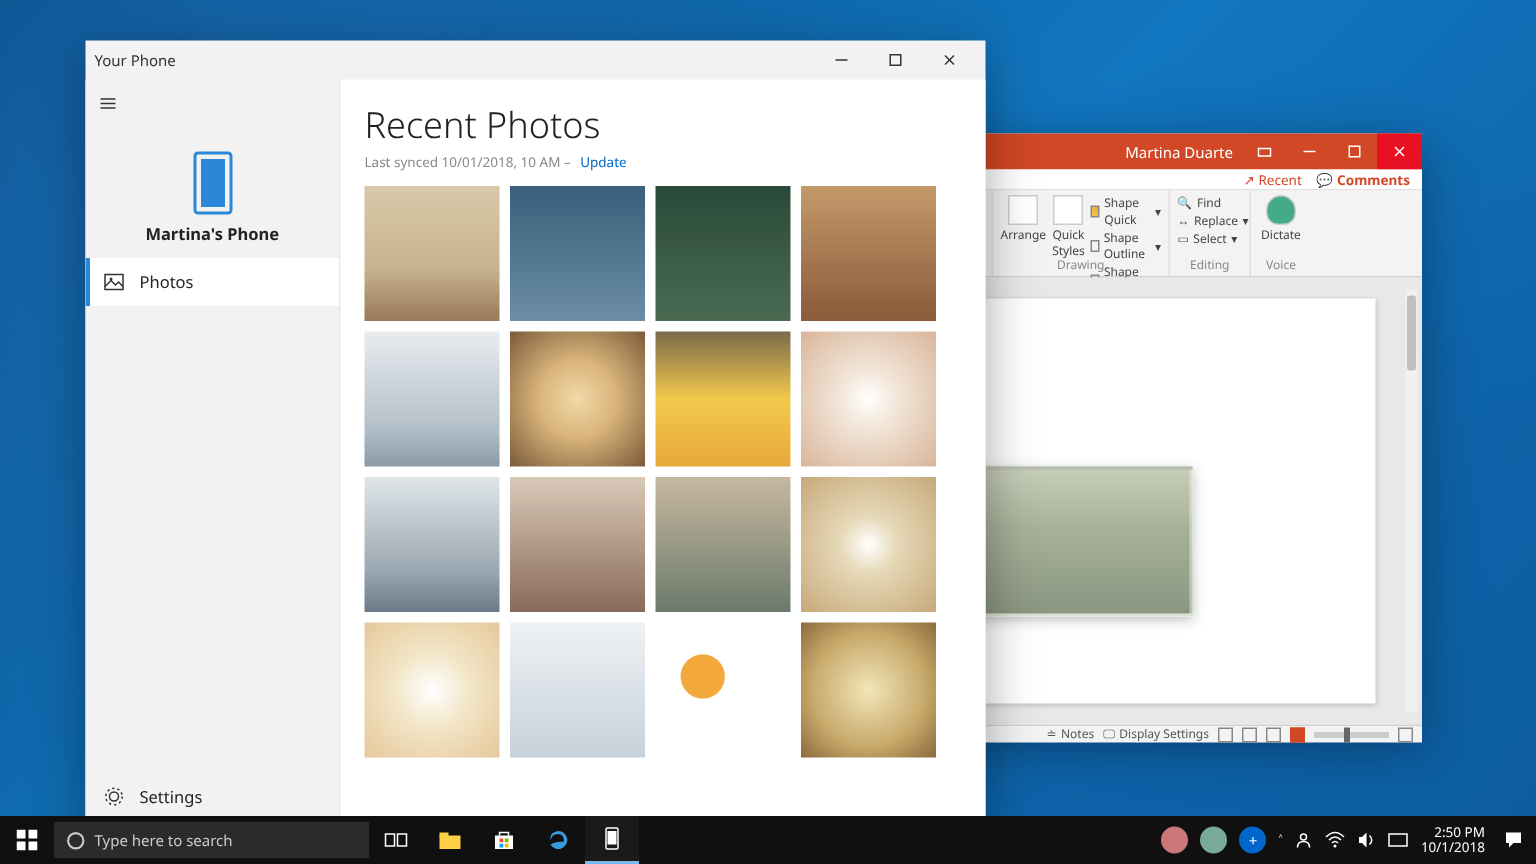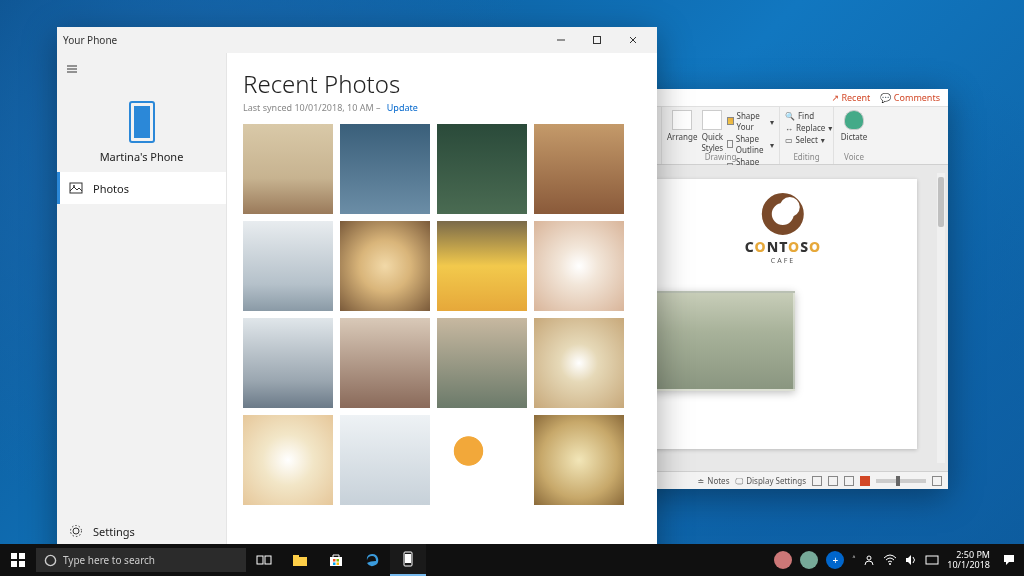--- a/index.html
+++ b/index.html
@@ -15,21 +15,21 @@
   .yp{left:57px;top:27px;width:600px;height:552px;}
   .yp-title{height:26px;display:flex;align-items:center;padding:0 6px;font-size:10px;color:#333;}
   .yp-title .sp{flex:1;}
   .win-btns{display:flex;}
   .win-btn{width:36px;height:26px;display:flex;align-items:center;justify-content:center;font-size:10px;color:#333;}
   .yp-body{flex:1;display:flex;min-height:0;}
   .yp-side{width:170px;background:#f2f2f2;display:flex;flex-direction:column;border-right:1px solid #e5e5e5;}
   .yp-phone{padding:14px 0 8px;display:flex;flex-direction:column;align-items:center;}
   .phone-ic{width:26px;height:42px;border:2px solid #2b88d8;border-radius:3px;position:relative;}
   .phone-ic::after{content:"";position:absolute;top:3px;left:3px;right:3px;bottom:3px;background:#2b88d8;}
-  .phone-name{font-size:11px;font-weight:400;margin-top:6px;color:#222;}
+  .phone-name{font-size:11px;font-weight:700;margin-top:6px;color:#222;}
   .side-item{display:flex;align-items:center;height:32px;padding:0 12px;font-size:11px;color:#222;gap:10px;}
   .side-item.sel{background:#fff;border-left:3px solid #2b88d8;padding-left:9px;}
   .side-spacer{flex:1;}
   .ic{width:14px;height:14px;display:inline-flex;align-items:center;justify-content:center;}
   .yp-main{flex:1;background:#fff;padding:14px 16px;overflow:hidden;}
   .yp-main h1{font-size:24px;font-weight:300;color:#222;}
   .yp-sync{font-size:9px;color:#888;margin-top:1px;}
   .yp-sync a{color:#0066cc;text-decoration:none;margin-left:4px;}
   .grid{display:grid;grid-template-columns:repeat(4,90px);grid-auto-rows:90px;gap:7px;margin-top:10px;}
   .ph{width:90px;height:90px;}
@@ -53,21 +53,21 @@
   
   .pp{left:630px;top:89px;width:318px;height:400px;background:#fff;}
   .pp-title{height:24px;background:#d24726;display:flex;align-items:center;}
   .pp-title .sp{flex:1;}
   .pp-user{font-size:10px;color:#fff;margin-right:6px;}
   .pp-win-btn{width:30px;height:24px;display:flex;align-items:center;justify-content:center;color:#fff;font-size:10px;}
   .pp-win-btn.close{background:#e81123;}
   .pp-sub{height:18px;background:#fff;border-bottom:1px solid #e0e0e0;display:flex;justify-content:flex-end;align-items:center;gap:10px;padding:0 8px;}
   .pp-sub span{font-size:9px;}
   .share{color:#d24726;}
-  .comments{color:#d24726;}
+  .comments{color:#d24726;font-weight:bold;}
   .ribbon{height:58px;background:#f3f3f3;border-bottom:1px solid #d0d0d0;display:flex;font-size:8px;color:#444;}
   .grp{border-right:1px solid #e0e0e0;padding:3px 5px;display:flex;flex-direction:column;position:relative;}
   .grp-lbl{position:absolute;bottom:2px;left:0;right:0;text-align:center;color:#888;font-size:8px;}
   .rrow{display:flex;gap:4px;align-items:flex-start;}
   .rbtn{display:flex;flex-direction:column;align-items:center;gap:1px;font-size:8px;}
   .rbtn .box{width:20px;height:20px;background:#fff;border:1px solid #ccc;}
   .ritems{display:flex;flex-direction:column;gap:1px;}
   .ritem{display:flex;align-items:center;gap:3px;font-size:8px;}
   .sw{width:8px;height:8px;border:1px solid #888;display:inline-block;}
   .sw.fill{background:linear-gradient(45deg,#f2c94c,#e6a83a);}
@@ -102,20 +102,45 @@
   .clock{display:flex;flex-direction:column;align-items:flex-end;font-size:9px;line-height:10px;padding-right:4px;}
   .notif{width:30px;height:32px;display:flex;align-items:center;justify-content:center;}
   svg{display:block;}
 </style>
 </head>
 <body>
 
 <div class="desktop">
 
   <div class="window pp">
+    <div class="pp-title">
+      <div class="sp"></div>
+      <span class="pp-user">Martina Duarte</span>
+      <div class="pp-win-btn">
+          <svg width="10" height="10" viewBox="0 0 10 10">
+            <rect x="1" y="3" width="8" height="5" fill="none" stroke="#fff"></rect>
+          </svg>
+        </div>
+      <div class="pp-win-btn">
+          <svg width="10" height="10" viewBox="0 0 10 10">
+            <line x1="1" y1="5" x2="9" y2="5" stroke="#fff"></line>
+          </svg>
+        </div>
+      <div class="pp-win-btn">
+          <svg width="10" height="10" viewBox="0 0 10 10">
+            <rect x="1.5" y="1.5" width="7" height="7" fill="none" stroke="#fff"></rect>
+          </svg>
+        </div>
+      <div class="pp-win-btn close">
+          <svg width="10" height="10" viewBox="0 0 10 10">
+            <line x1="2" y1="2" x2="8" y2="8" stroke="#fff"></line>
+            <line x1="8" y1="2" x2="2" y2="8" stroke="#fff"></line>
+          </svg>
+        </div>
+    </div>
     <div class="pp-sub">
       <span class="share">↗ <span>Recent</span></span>
       <span class="comments">💬 <span>Comments</span></span>
     </div>
     <div class="ribbon">
       <div class="grp" style="width:32px">
         <div class="rrow">
           <span class="sw"></span>
           <span class="sw" style="border-radius:50%"></span>
         </div>
@@ -129,21 +154,21 @@
           <div class="rbtn">
               <div class="box"></div>
               <span>Arrange</span>
             </div>
           <div class="rbtn">
               <div class="box"></div>
               <span style="white-space:pre-line;text-align:center">Quick
 Styles</span>
             </div>
           <div class="ritems">
-            <div class="ritem"><span class="sw fill"></span><span>Shape Your</span> ▾</div>
+            <div class="ritem"><span class="sw fill"></span><span>Shape Quick</span> ▾</div>
             <div class="ritem"><span class="sw"></span><span>Shape Outline</span> ▾</div>
             <div class="ritem"><span class="sw"></span><span>Shape Effects</span> ▾</div>
           </div>
         </div>
         <div class="grp-lbl">Drawing</div>
       </div>
       <div class="grp" style="width:54px">
         <div class="ritems">
           <div class="ritem">🔍 <span>Find</span></div>
           <div class="ritem">↔ <span>Replace</span> ▾</div>
@@ -154,25 +179,20 @@
       <div class="grp" style="width:40px;border-right:none">
         <div class="rbtn">
             <div class="box" style="border-radius:50% 50% 40% 40%;background:#4a8;"></div>
             <span>Dictate</span>
           </div>
         <div class="grp-lbl">Voice</div>
       </div>
     </div>
     <div class="slide-area">
       <div class="slide">
-        <div class="logo">
-          <div class="donut"></div>
-          <div class="logo-t">C<span>O</span>NT<span>O</span>S<span>O</span></div>
-          <div class="logo-s">CAFE</div>
-        </div>
         <div class="storefront"></div>
       </div>
       <div class="vscroll"></div>
     </div>
     <div class="status">
       <div class="sbtn">≐ <span>Notes</span></div>
       <div class="sbtn">🖵 <span>Display Settings</span></div>
       <span class="sic"></span>
       <span class="sic"></span>
       <span class="sic"></span>

